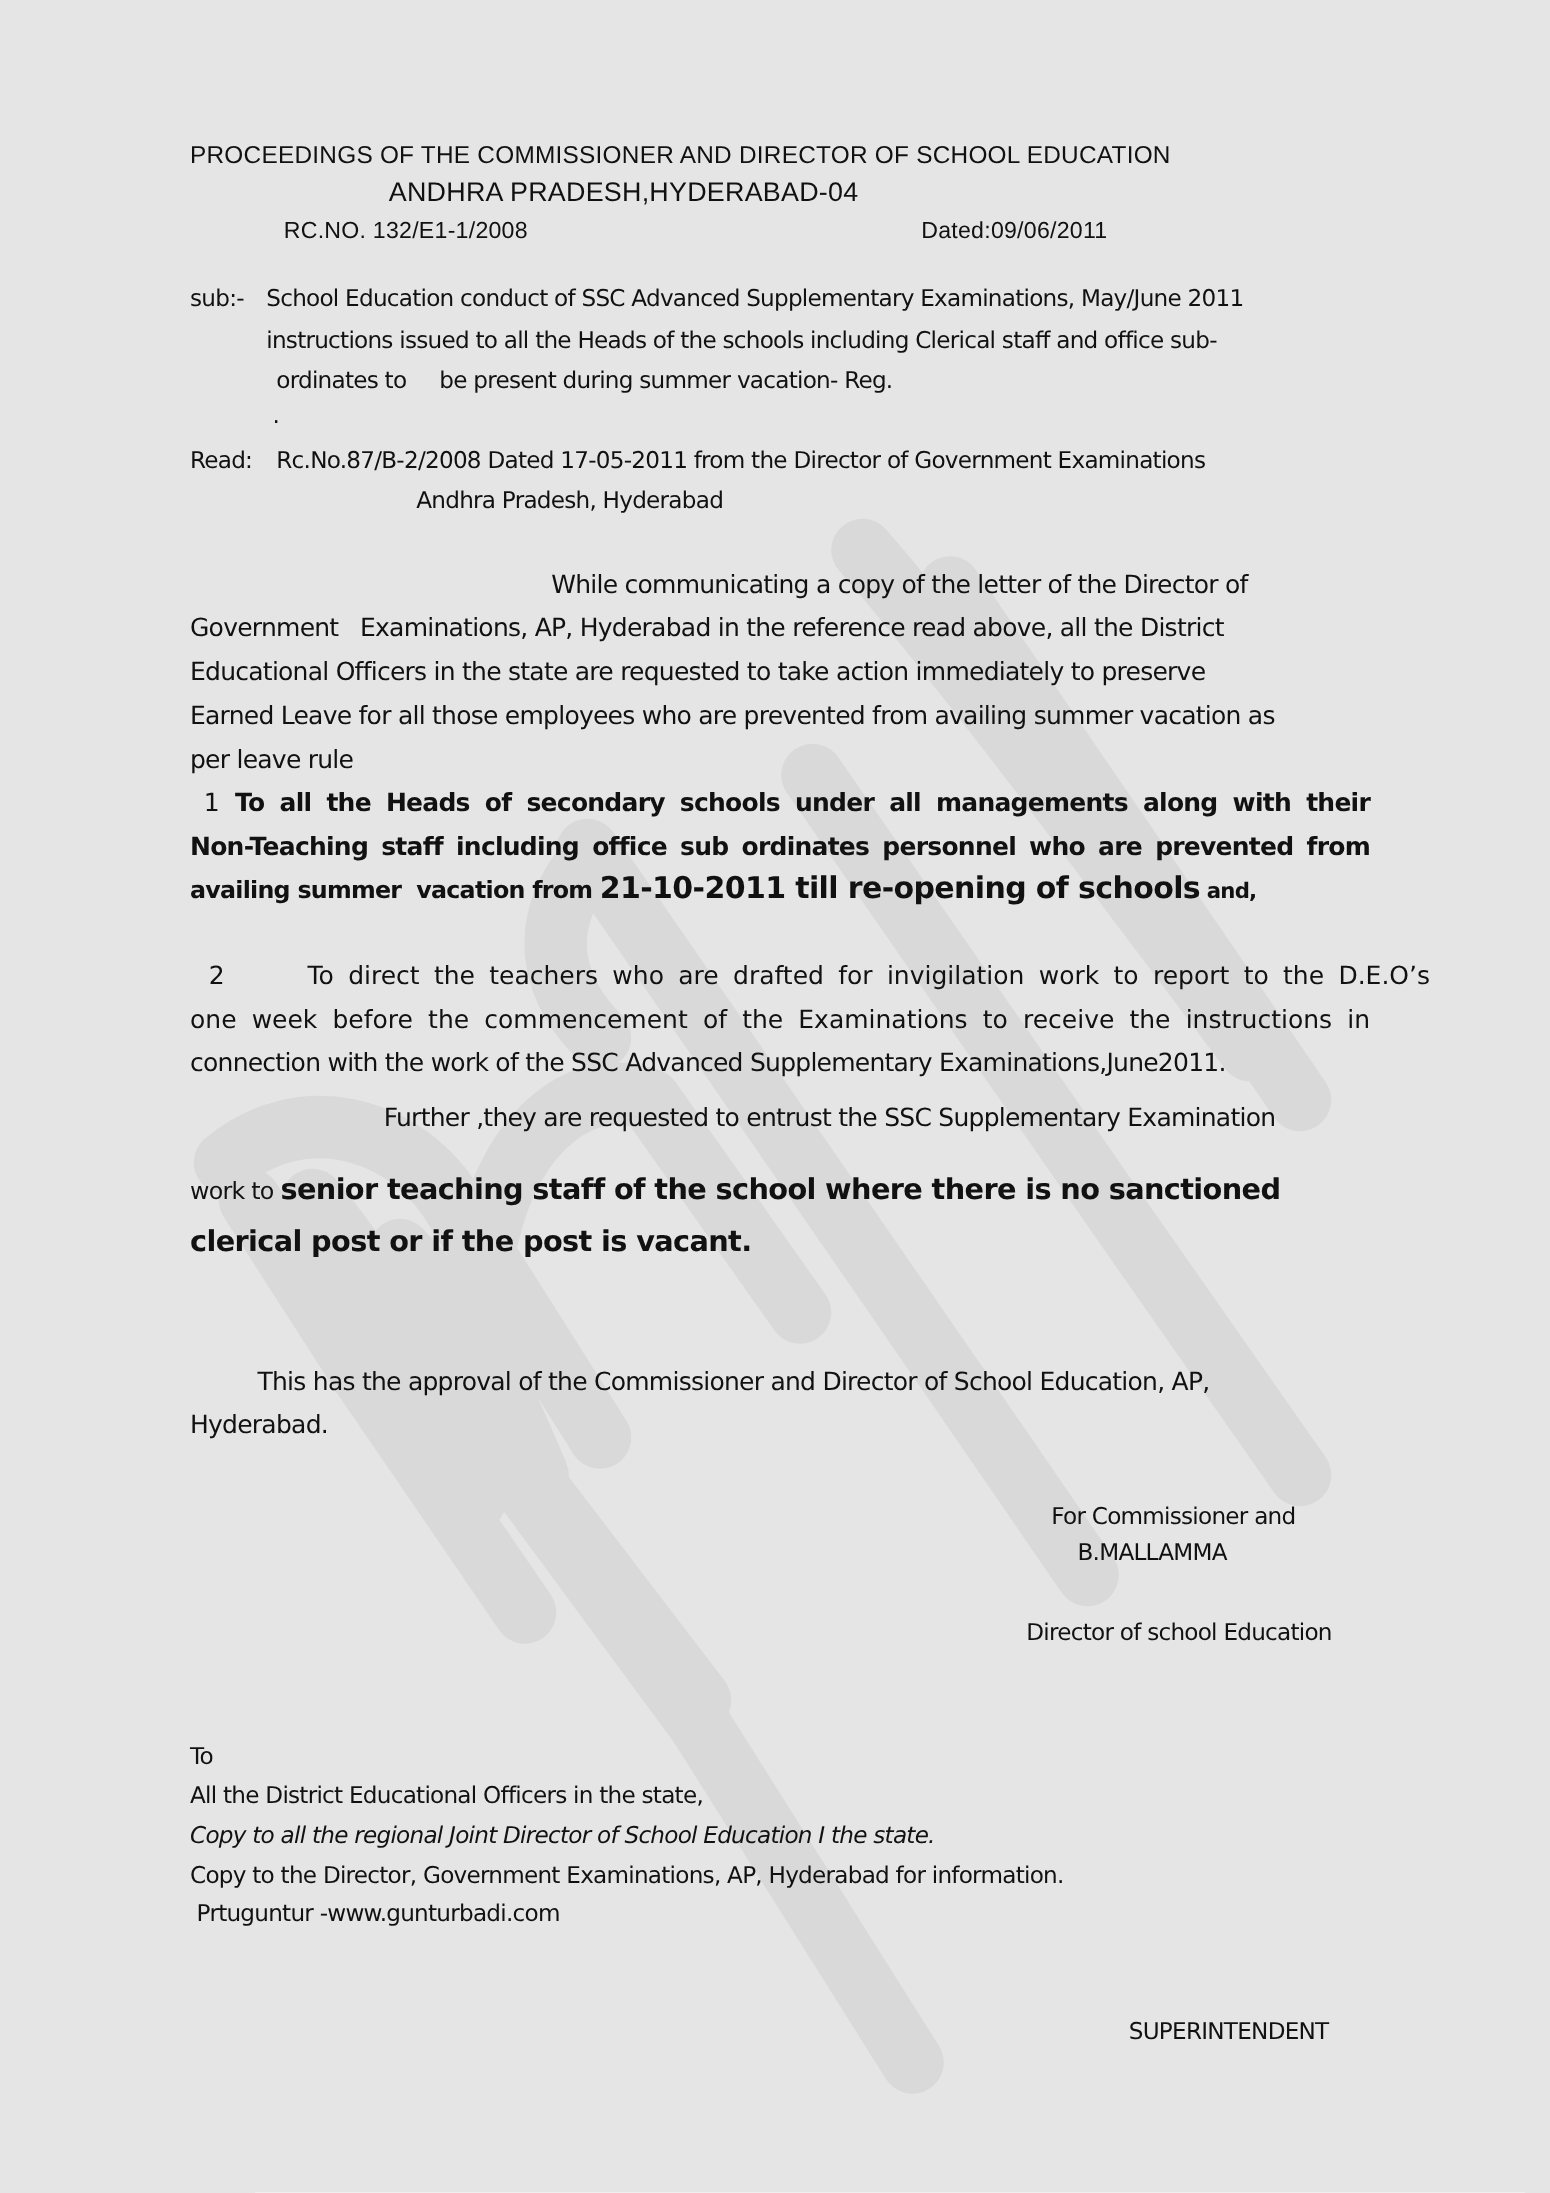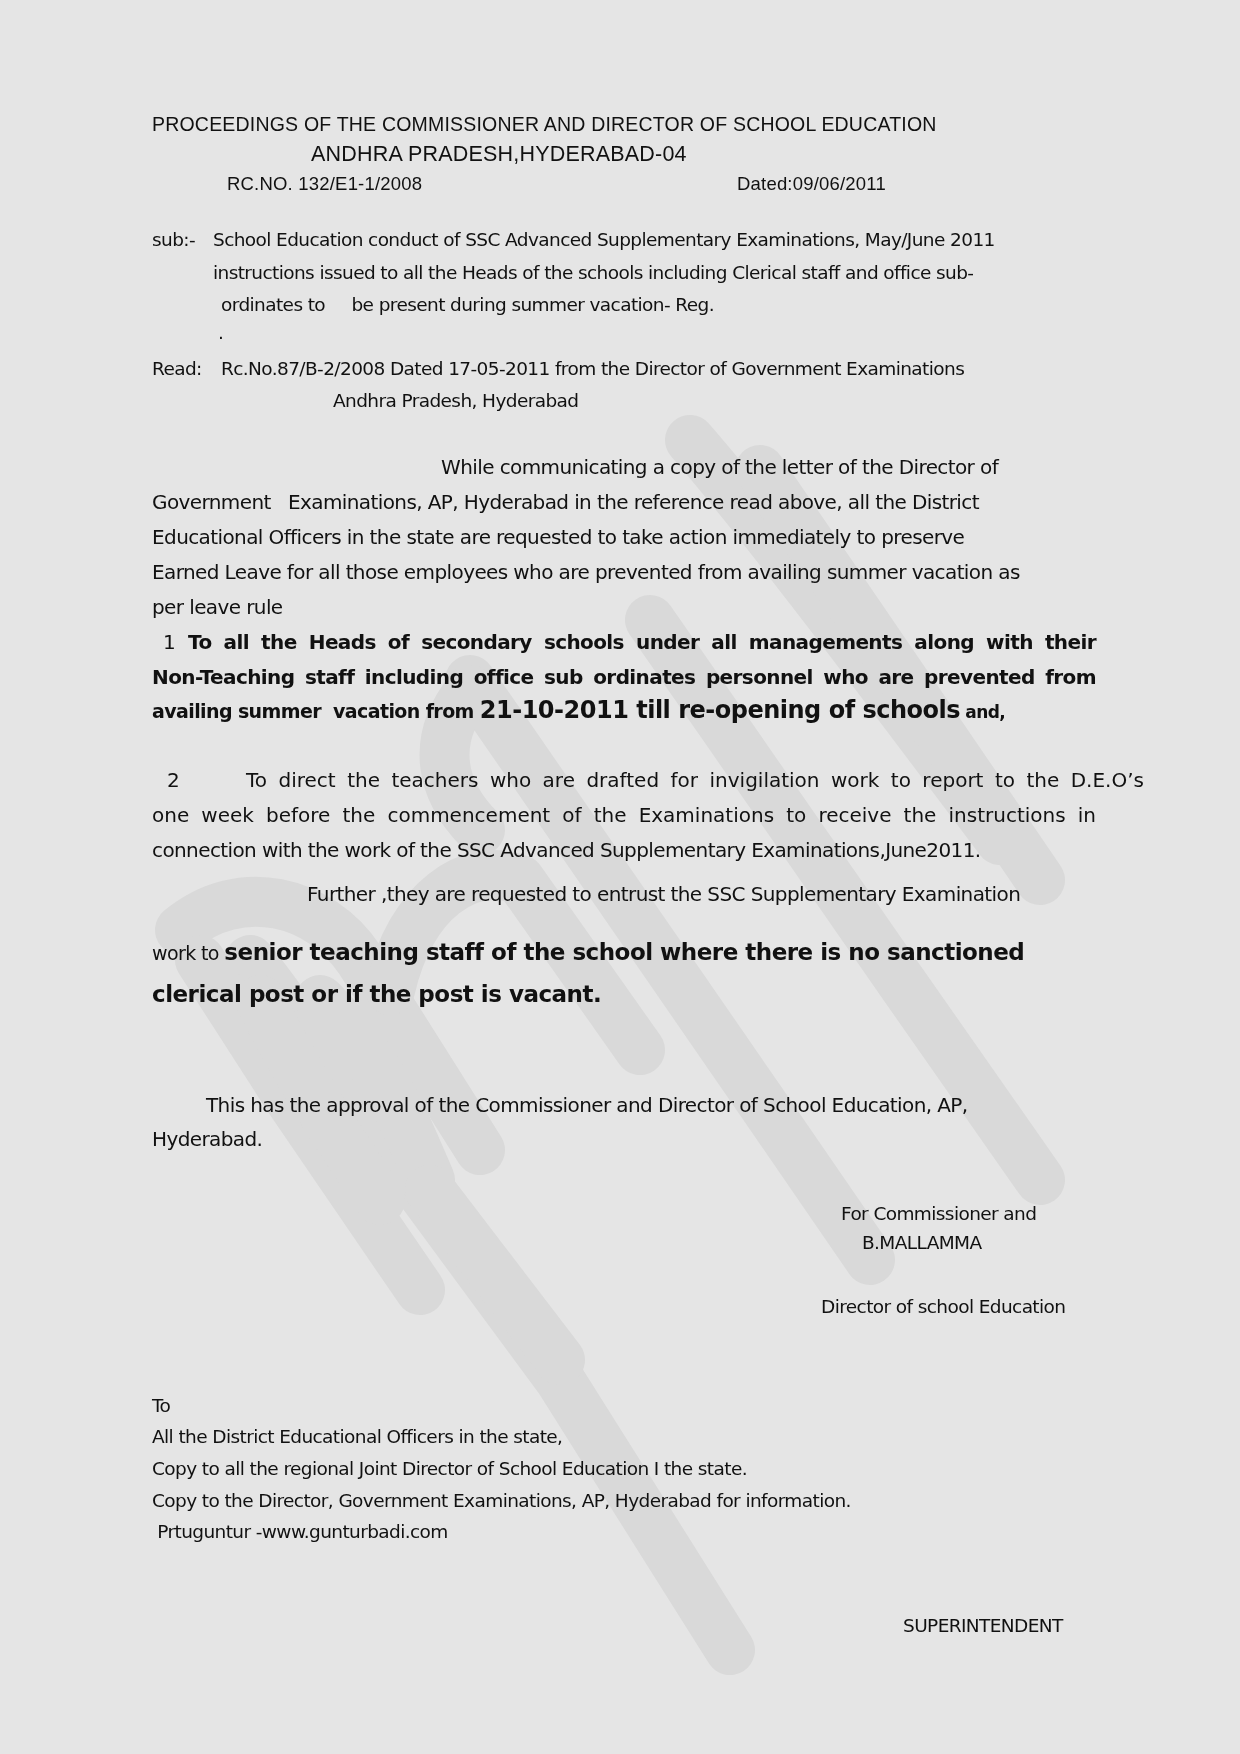--- a/index.html
+++ b/index.html
@@ -82,20 +82,20 @@
 
     <div class="t" style="left:206px; top:1093px; font-size:20px;">This has the approval of the Commissioner and Director of School Education, AP,</div>
     <div class="t" style="left:152px; top:1127px; font-size:20px;text-align:right;">Hyderabad.</div>
 
     <div class="t" style="left:862px; top:1232px;">B.MALLAMMA</div>
     <div class="t" style="left:841px; top:1203px;">For Commissioner and</div>
     <div class="t" style="left:821px; top:1296px;">Director of school Education</div>
 
     <div class="t" style="left:152px; top:1395px;">To</div>
     <div class="t" style="left:152px; top:1426px;">All the District Educational Officers in the state,</div>
-    <div class="t" style="left:152px; top:1458px;">Copy to all the regional Joint Director of School Education I the state.</div>
+    <div class="t" style="left:152px; top:1458px;font-style:italic;">Copy to all the regional Joint Director of School Education I the state.</div>
     <div class="t" style="left:152px; top:1490px;">Copy to the Director, Government Examinations, AP, Hyderabad for information.</div>
     <div class="t" style="left:152px; top:1521px; white-space:pre;"> Prtuguntur -www.gunturbadi.com</div>
 
     <div class="t" style="left:903px; top:1615px;">SUPERINTENDENT</div>
 
   </div>
 </div>
 
 </body></html>

